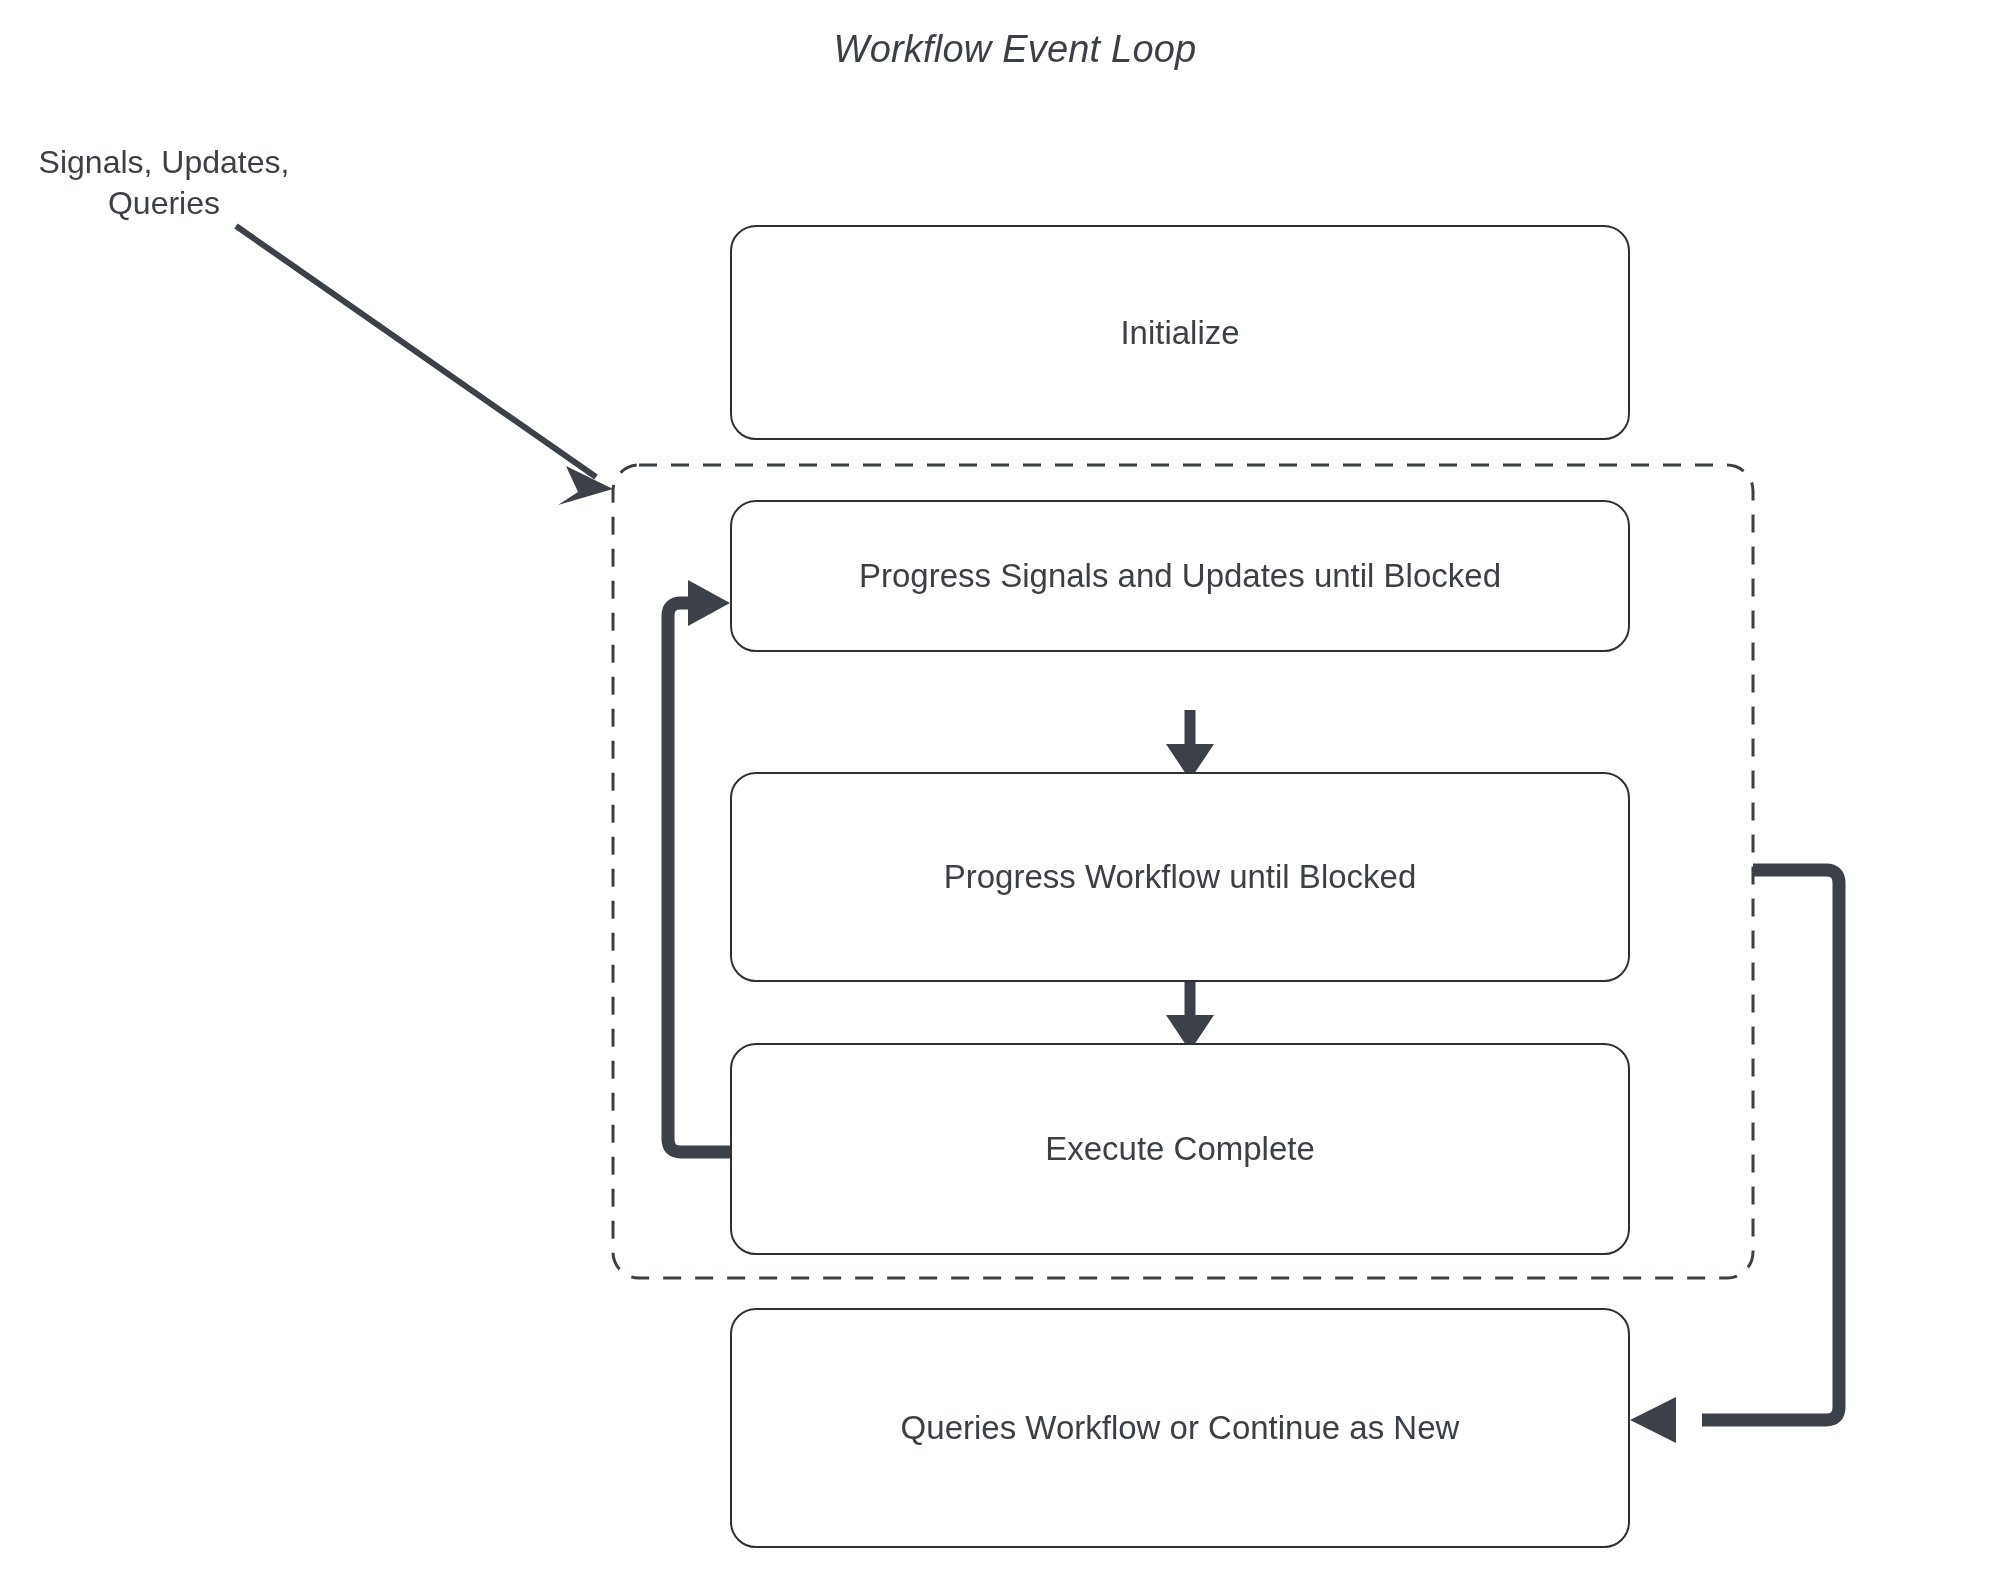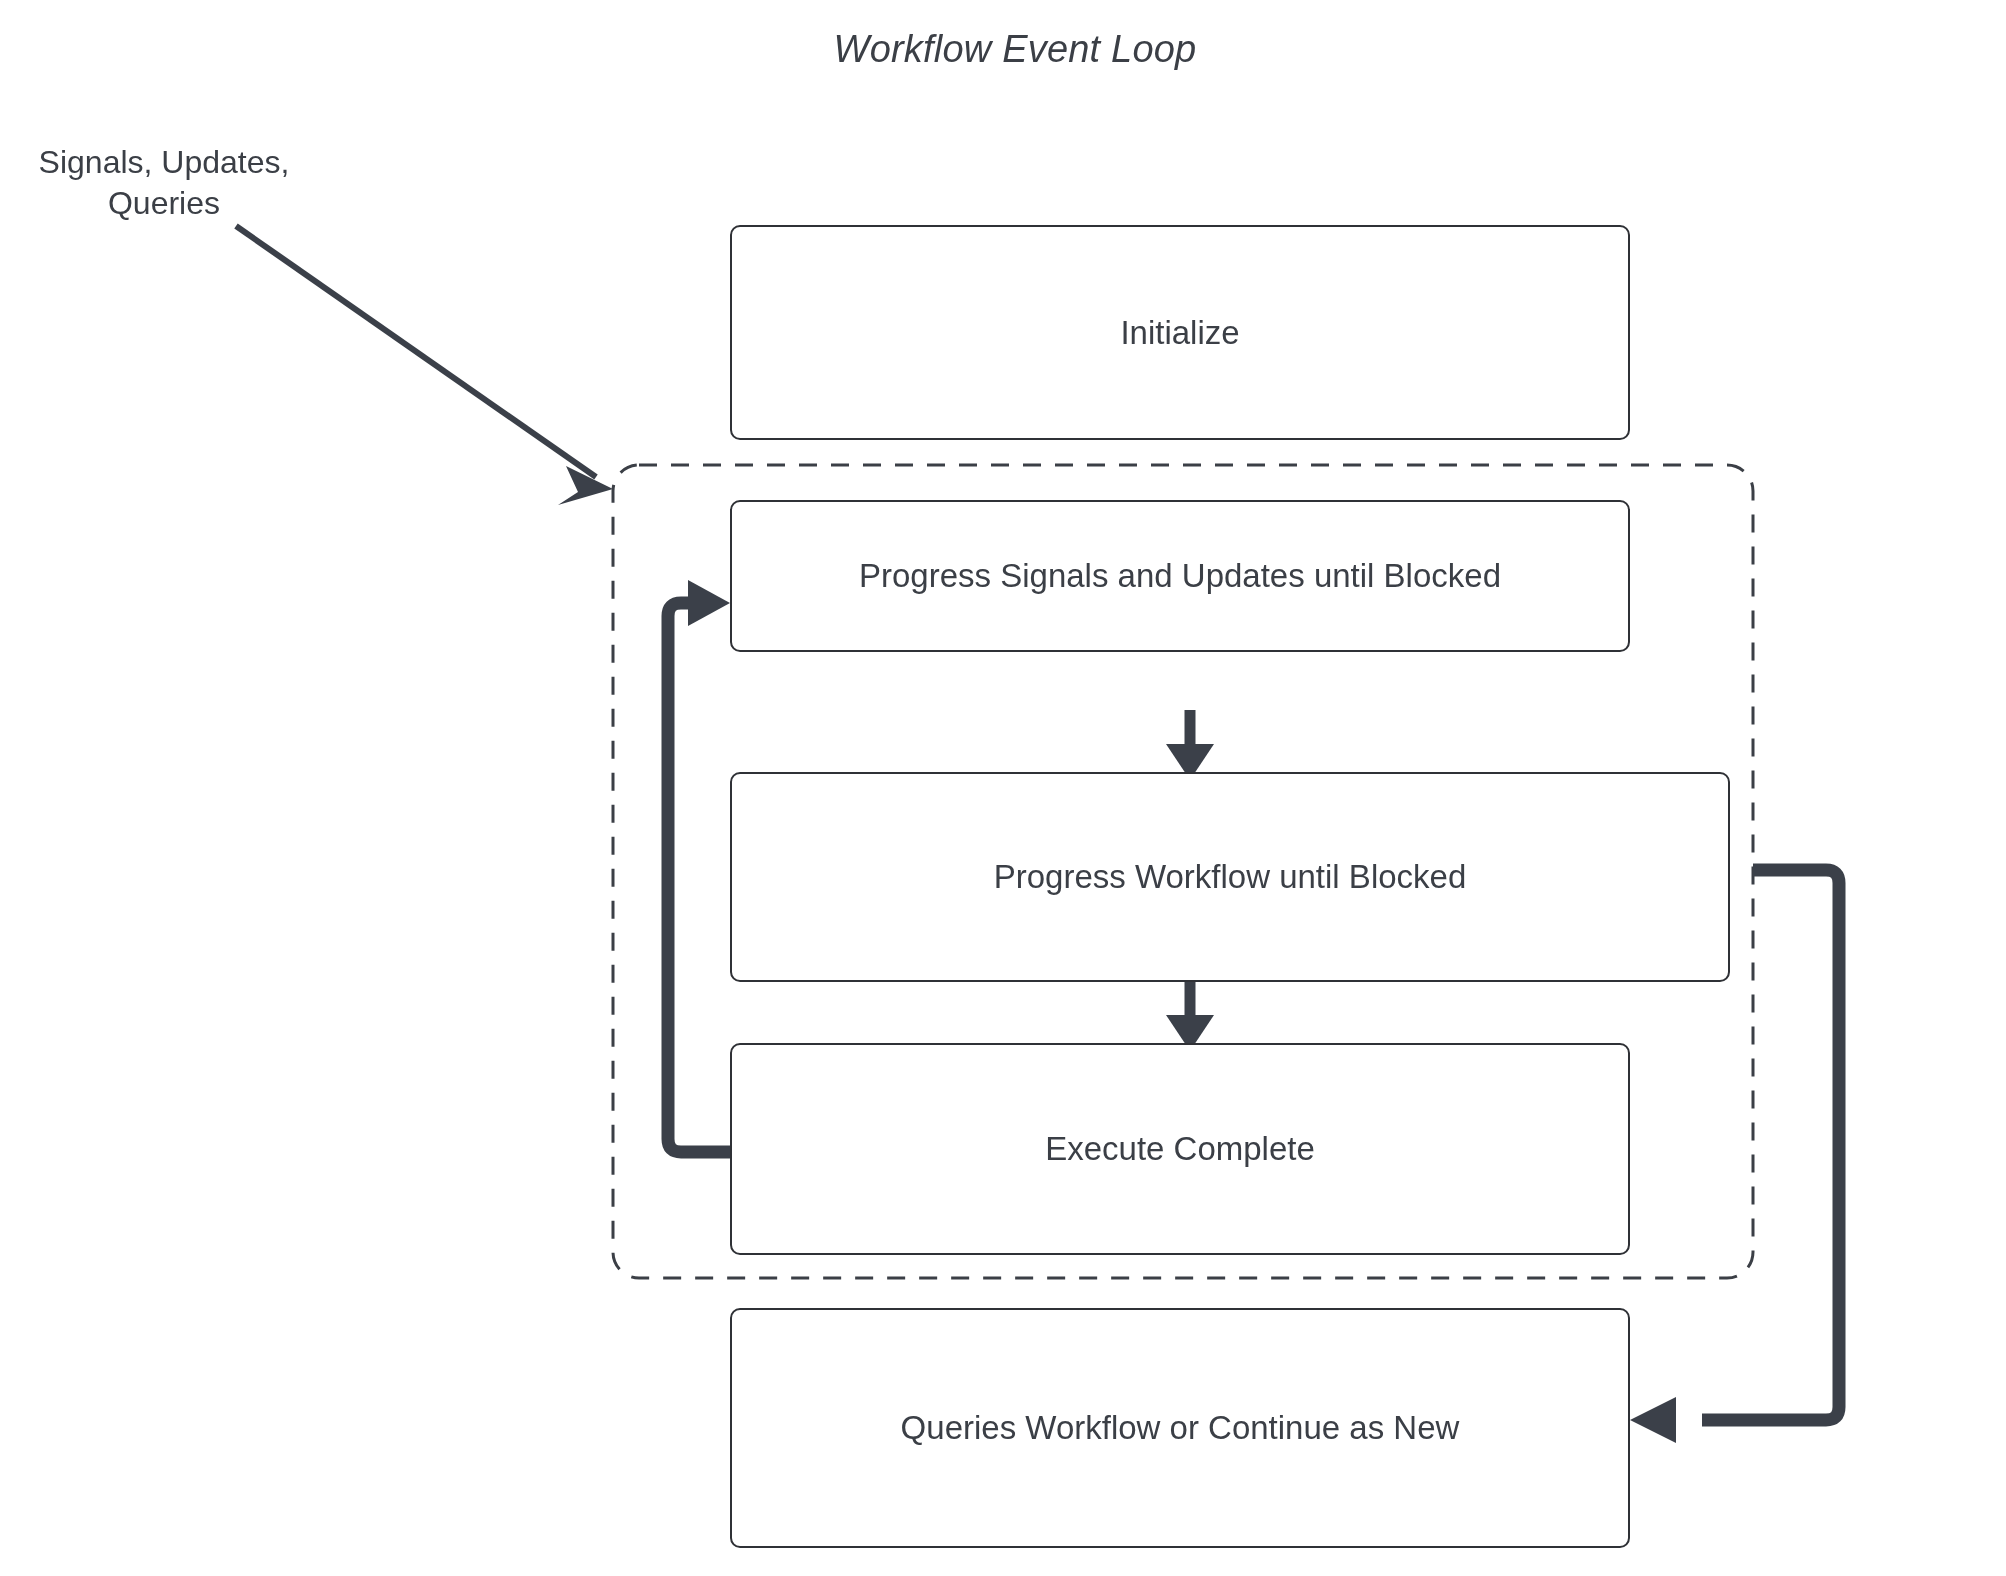--- a/index.html
+++ b/index.html
@@ -55,21 +55,21 @@
     font-size: 32px;
     line-height: 1.28;
     color: #3b3f46;
     white-space: pre-line;
   }
 
   .node-box {
     position: absolute;
     background: #ffffff;
     border: 2px solid #2f3136;
-    border-radius: 10px;
+    border-radius: 26px;
     display: flex;
     align-items: center;
     justify-content: center;
     text-align: center;
     font-size: 33px;
     color: #3b3f46;
     padding: 0 44px;
   }
 
   .node-label {
@@ -118,21 +118,21 @@
   </svg>
 
   <div class="node-box" style="left:730px; top:225px; width:900px; height:215px;">
     <span class="node-label">Initialize</span>
   </div>
 
   <div class="node-box" style="left:730px; top:500px; width:900px; height:152px;">
     <span class="node-label">Progress Signals and Updates until Blocked</span>
   </div>
 
-  <div class="node-box" style="left:730px; top:772px; width:1000px; height:210px;justify-content:center;">
+  <div class="node-box" style="left:730px; top:772px; width:900px; height:210px;justify-content:center;">
     <span class="node-label">Progress Workflow until Blocked</span>
   </div>
 
   <div class="node-box" style="left:730px; top:1043px; width:900px; height:212px;">
     <span class="node-label">Execute Complete</span>
   </div>
 
   <div class="node-box" style="left:730px; top:1308px; width:900px; height:240px;">
     <span class="node-label">Queries Workflow or Continue as New</span>
   </div>

